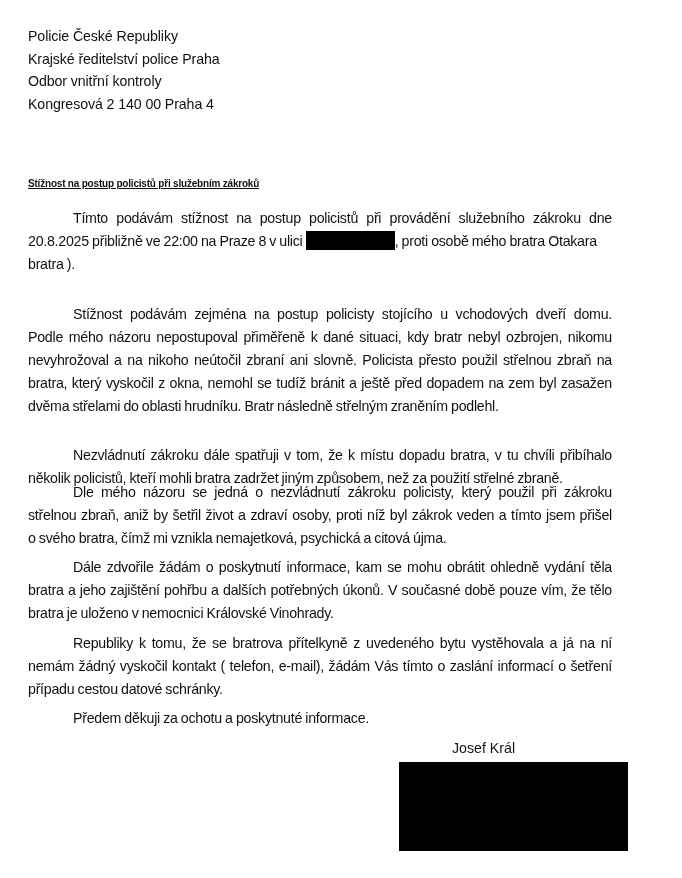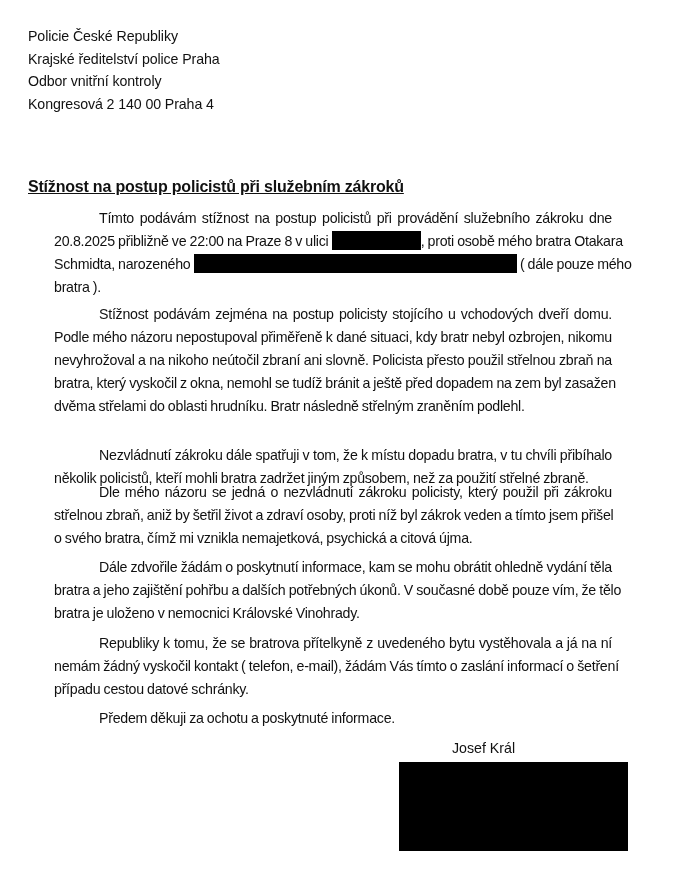--- a/index.html
+++ b/index.html
@@ -7,29 +7,29 @@
       width: 682px; height: 878px; position: relative; overflow: hidden;
       font-family: "Liberation Sans", "DejaVu Sans", sans-serif;
       color: #111111;
       font-size: 14.2px;
     }
     .page { position: absolute; left: 0; top: 0; width: 682px; height: 878px; }
     .addr { position: absolute; left: 28px; top: 25px; line-height: 22.5px; }
     .addr div { white-space: nowrap; letter-spacing: -0.1px; }
     .title {
       position: absolute; left: 28px; top: 178px;
-      font-weight: bold; text-decoration: underline; font-size: 16px;
+      font-weight: bold; text-decoration: underline; font-size: 10px;
       letter-spacing: -0.2px; white-space: nowrap;
     }
     .para {
       position: absolute; left: 28px; width: 584px;
       line-height: 23px; text-align: justify; letter-spacing: -0.25px;
       word-spacing: -0.5px;
     }
-    .para .line { display: block; text-align: justify; text-align-last: justify; white-space: nowrap; overflow: visible; height: 23px; margin-left: 26px; }
+    .para .line { display: block; text-align: justify; text-align-last: justify; white-space: nowrap; overflow: visible; height: 23px; }
     .para .line.last { text-align-last: left; }
     .indent { display: inline-block; width: 45px; }
     .redact { display: inline-block; background: #000; vertical-align: -4px; height: 19px; }
     .sig-name { position: absolute; left: 420px; top: 740px; white-space: nowrap; margin-left: 32px; }
     .sig-box { position: absolute; left: 399px; top: 762px; width: 229px; height: 89px; background: #000; }
   </style>
 </head>
 <body>
 
 <div class="page">
@@ -39,21 +39,20 @@
     <div>Krajské ředitelství police Praha</div>
     <div>Odbor vnitřní kontroly</div>
     <div>Kongresová 2 140 00 Praha 4</div>
   </div>
 
   <div class="title">Stížnost na postup policistů při služebním zákroků</div>
 
   <div class="para" style="top:207px;">
     <span class="line"><span class="indent"></span><span>Tímto podávám stížnost na postup policistů při provádění služebního zákroku dne</span></span>
     <span class="line" style="text-align-last:left;"><span>20.8.2025 přibližně ve 22:00 na Praze 8  v ulici</span> <span class="redact" style="width:89px;"></span><span>, proti osobě mého bratra Otakara</span></span>
-    <span class="line" style="text-align-last:left;"><span>Schmidta, narozeného</span> <span class="redact" style="width:323px;"></span> <span>( dále pouze mého</span></span>
     <span class="line last"><span>bratra ).</span></span>
   </div>
 
   <div class="para" style="top:303px;">
     <span class="line"><span class="indent"></span><span>Stížnost podávám zejména na postup policisty stojícího u vchodových dveří domu.</span></span>
     <span class="line"><span>Podle mého názoru nepostupoval přiměřeně k dané situaci, kdy bratr nebyl ozbrojen, nikomu</span></span>
     <span class="line"><span>nevyhrožoval a na nikoho neútočil zbraní ani slovně. Policista přesto použil střelnou zbraň na</span></span>
     <span class="line"><span>bratra, který vyskočil z okna, nemohl se tudíž bránit a ještě před dopadem na zem byl zasažen</span></span>
     <span class="line last"><span>dvěma střelami do oblasti hrudníku. Bratr následně střelným zraněním podlehl.</span></span>
   </div>

